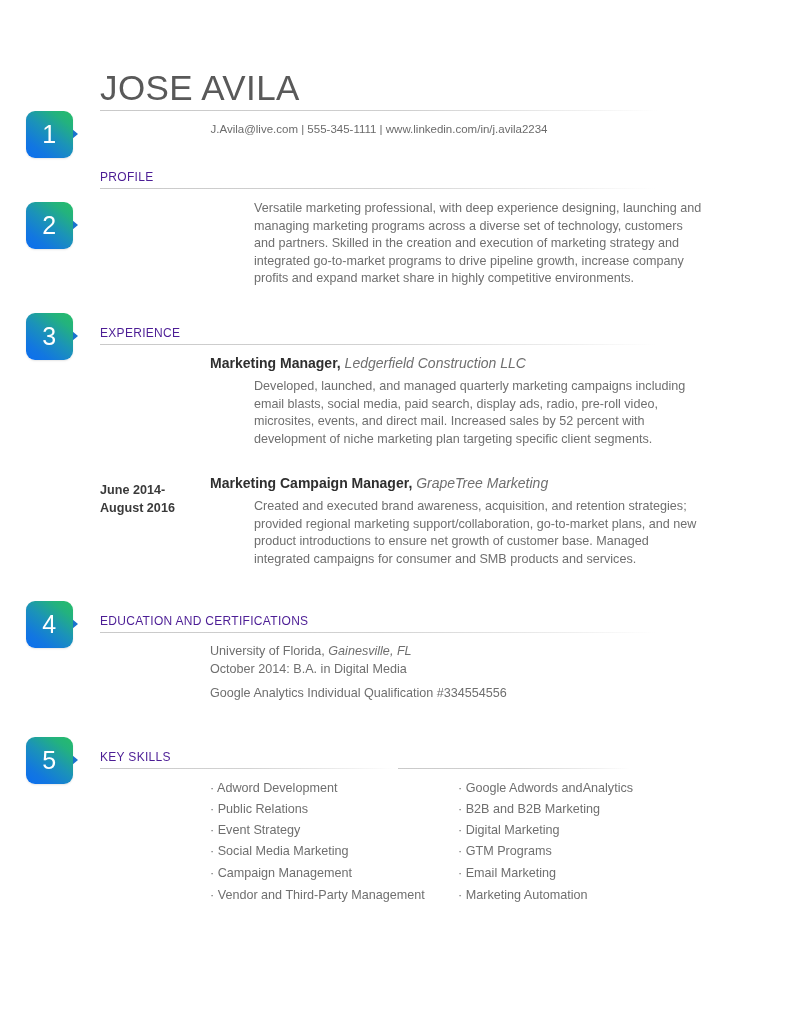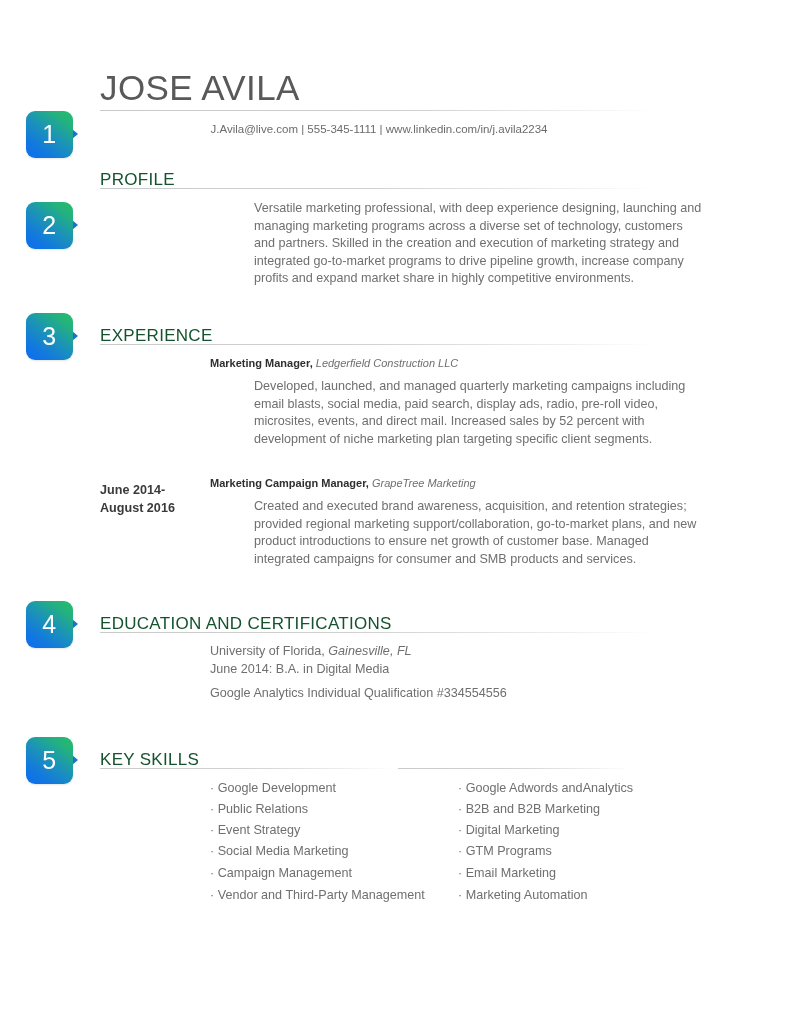--- a/index.html
+++ b/index.html
@@ -92,23 +92,23 @@
     text-align: center;
     font-size: 11.5px;
     font-weight: normal;
     color: #6b6b6b;
   }
 
   
   .sec-head {
     position: absolute;
     left: 100px;
-    font-size: 17px;
+    font-size: 12px;
     font-weight: 400;
-    color: #14532d;
+    color: #4c1d95;
     letter-spacing: 0.3px;
   }
   .sec-rule {
     position: absolute;
     left: 100px;
     height: 1px;
     background: linear-gradient(to right, #c9c9c9 0%, #d2d2d2 50%, #efefef 85%, #ffffff 100%);
   }
 
   
@@ -125,21 +125,21 @@
     left: 100px;
     width: 108px;
     font-size: 12.6px;
     line-height: 17.6px;
     font-weight: bold;
     color: #3a3a3a;
   }
   .job-title {
     position: absolute;
     left: 210px;
-    font-size: 11px;
+    font-size: 14px;
     line-height: 17.6px;
     color: #6f6f6f;
   }
   .job-title b {
     color: #2f2f2f;
     font-weight: bold;
   }
   .job-title i {
     font-style: italic;
     color: #6f6f6f;
@@ -222,28 +222,28 @@
   </div>
   <div class="body-col" style="top:498px; width:450px">Created and executed brand awareness, acquisition, and retention strategies; provided regional marketing support/collaboration, go-to-market plans, and new product introductions to ensure net growth of customer base. Managed integrated campaigns for consumer and SMB products and services.</div>
 
   <div class="sec-head" style="top:614px">EDUCATION AND CERTIFICATIONS</div>
   <div class="sec-rule" style="top:632px; width:556px"></div>
 
   <div class="edu-line" style="top:643px">
     <span>University of Florida,</span>
     <i>Gainesville, FL</i>
   </div>
-  <div class="edu-line" style="top:661px">June 2014: B.A. in Digital Media</div>
+  <div class="edu-line" style="top:661px">October 2014: B.A. in Digital Media</div>
   <div class="edu-line" style="top:685px">Google Analytics Individual Qualification #334554556</div>
 
   <div class="sec-head" style="top:750px">KEY SKILLS</div>
   <div class="sec-rule" style="top:768px; width:295px"></div>
   <div class="sec-rule" style="top:768px; left:398px; width:232px"></div>
 
-  <div class="skill skill-col-l" style="top:778px"><span>·</span> <span>Google Development</span></div>
+  <div class="skill skill-col-l" style="top:778px"><span>·</span> <span>Adword Development</span></div>
   <div class="skill skill-col-l" style="top:799px"><span>·</span> <span>Public Relations</span></div>
   <div class="skill skill-col-l" style="top:820px"><span>·</span> <span>Event Strategy</span></div>
   <div class="skill skill-col-l" style="top:841px"><span>·</span> <span>Social Media Marketing</span></div>
   <div class="skill skill-col-l" style="top:863px"><span>·</span> <span>Campaign Management</span></div>
   <div class="skill skill-col-r" style="top:778px"><span>·</span> <span>Google Adwords andAnalytics</span></div>
 
   <div class="skill skill-col-l" style="top:885px"><span>·</span> <span>Vendor and Third-Party Management</span></div>
   <div class="skill skill-col-r" style="top:799px"><span>·</span> <span>B2B and B2B Marketing</span></div>
   <div class="skill skill-col-r" style="top:820px"><span>·</span> <span>Digital Marketing</span></div>
   <div class="skill skill-col-r" style="top:841px"><span>·</span> <span>GTM Programs</span></div>

